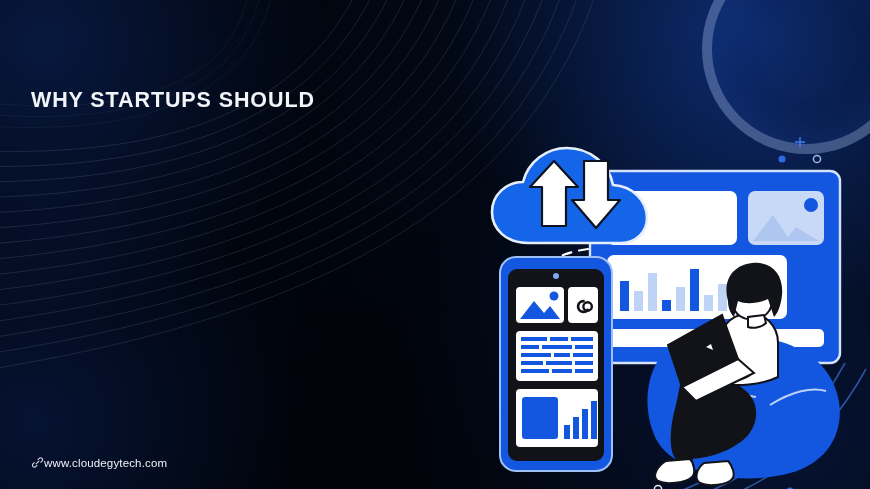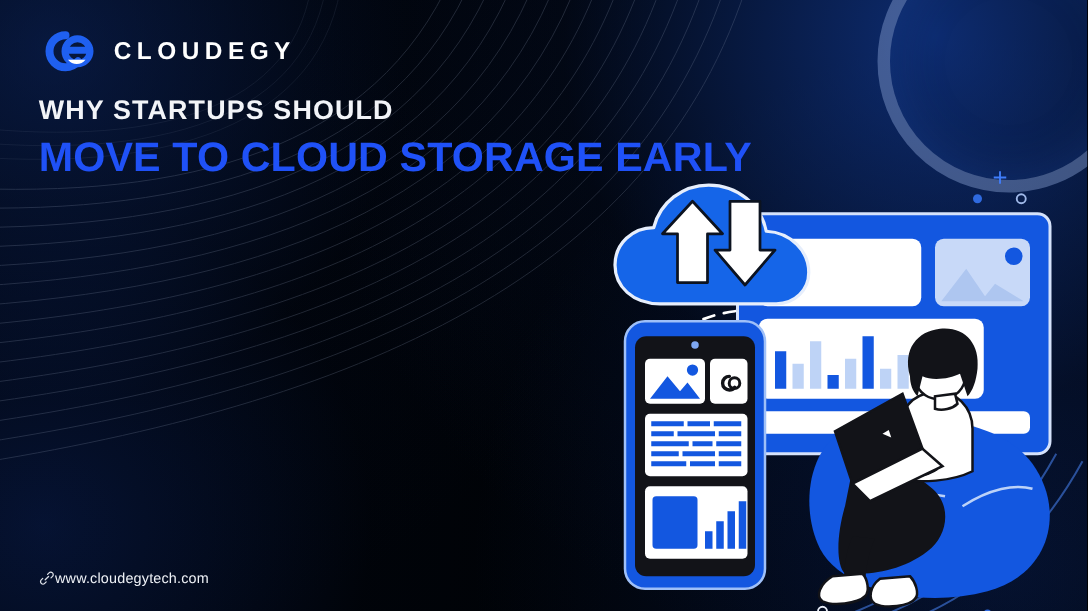--- a/index.html
+++ b/index.html
@@ -50,21 +50,21 @@
   }
 
   
   .headline{position:absolute;left:31px;top:74px;}
   .kicker{
     color:#f2f4f8;
     font-size:21.5px;
     font-weight:700;
     letter-spacing:.9px;
     line-height:1;
-    margin:4px 0 9px 0;
+    margin:16px 0 9px 0;
     text-transform:uppercase;
   }
   .maintitle{
     color:#1f51f7;
     font-size:33px;
     font-weight:900;
     letter-spacing:.1px;
     line-height:1;
     margin:0;
     text-transform:uppercase;
@@ -126,34 +126,23 @@
   <svg class="bg-arcs" viewBox="0 0 240 190">
     <g fill="none" stroke="#3f74d8" stroke-width="1.6" opacity=".65">
       <path d="M10,180 C70,170 140,120 180,40"></path>
       <path d="M24,184 C90,176 160,126 205,44"></path>
       <path d="M40,188 C108,182 180,134 226,50"></path>
     </g>
     <circle cx="150" cy="172" r="3.4" fill="#2f6ae0"></circle>
     <circle cx="18" cy="170" r="3.6" fill="none" stroke="#e9eef8" stroke-width="1.5"></circle>
   </svg>
 
-  <div class="logo-row">
-    <svg class="logo-mark" viewBox="0 0 60 50">
-      <path d="M28 9 A16 16 0 1 0 28 41 A16 16 0 0 0 40.5 35" fill="none" stroke="#1f60f0" stroke-width="8" stroke-linecap="round"></path>
-      <circle cx="40" cy="25" r="12.5" fill="none" stroke="#1f60f0" stroke-width="7"></circle>
-      <path d="M30 24 L52 24" stroke="#1f60f0" stroke-width="7" stroke-linecap="round"></path>
-      <path d="M30.5 33.5 A11 11 0 0 0 48 33.5 L30.5 33.5 Z" fill="#ffffff"></path>
-      <path d="M31 24.5 L52 24.5" stroke="#ffffff" stroke-width="2.2" stroke-linecap="round" opacity="0"></path>
-    </svg>
-    <span class="logo-word">CLOUDEGY</span>
-  </div>
 
   <div class="headline">
     <p class="kicker">WHY STARTUPS SHOULD</p>
-    <p class="maintitle">MOVE TO CLOUD STORAGE EARLY</p>
   </div>
 
   <div class="footer">
     <svg class="link-icon" viewBox="0 0 24 24">
       <g fill="none" stroke="#eef1f6" stroke-width="1.9" stroke-linecap="round">
         <path d="M9.5 14.5 L14.5 9.5"></path>
         <path d="M13 6.5 L15.2 4.3 a3.6 3.6 0 0 1 5.1 5.1 L18.1 11.6"></path>
         <path d="M11 17.5 L8.8 19.7 a3.6 3.6 0 0 1 -5.1 -5.1 L5.9 12.4"></path>
       </g>
     </svg>

